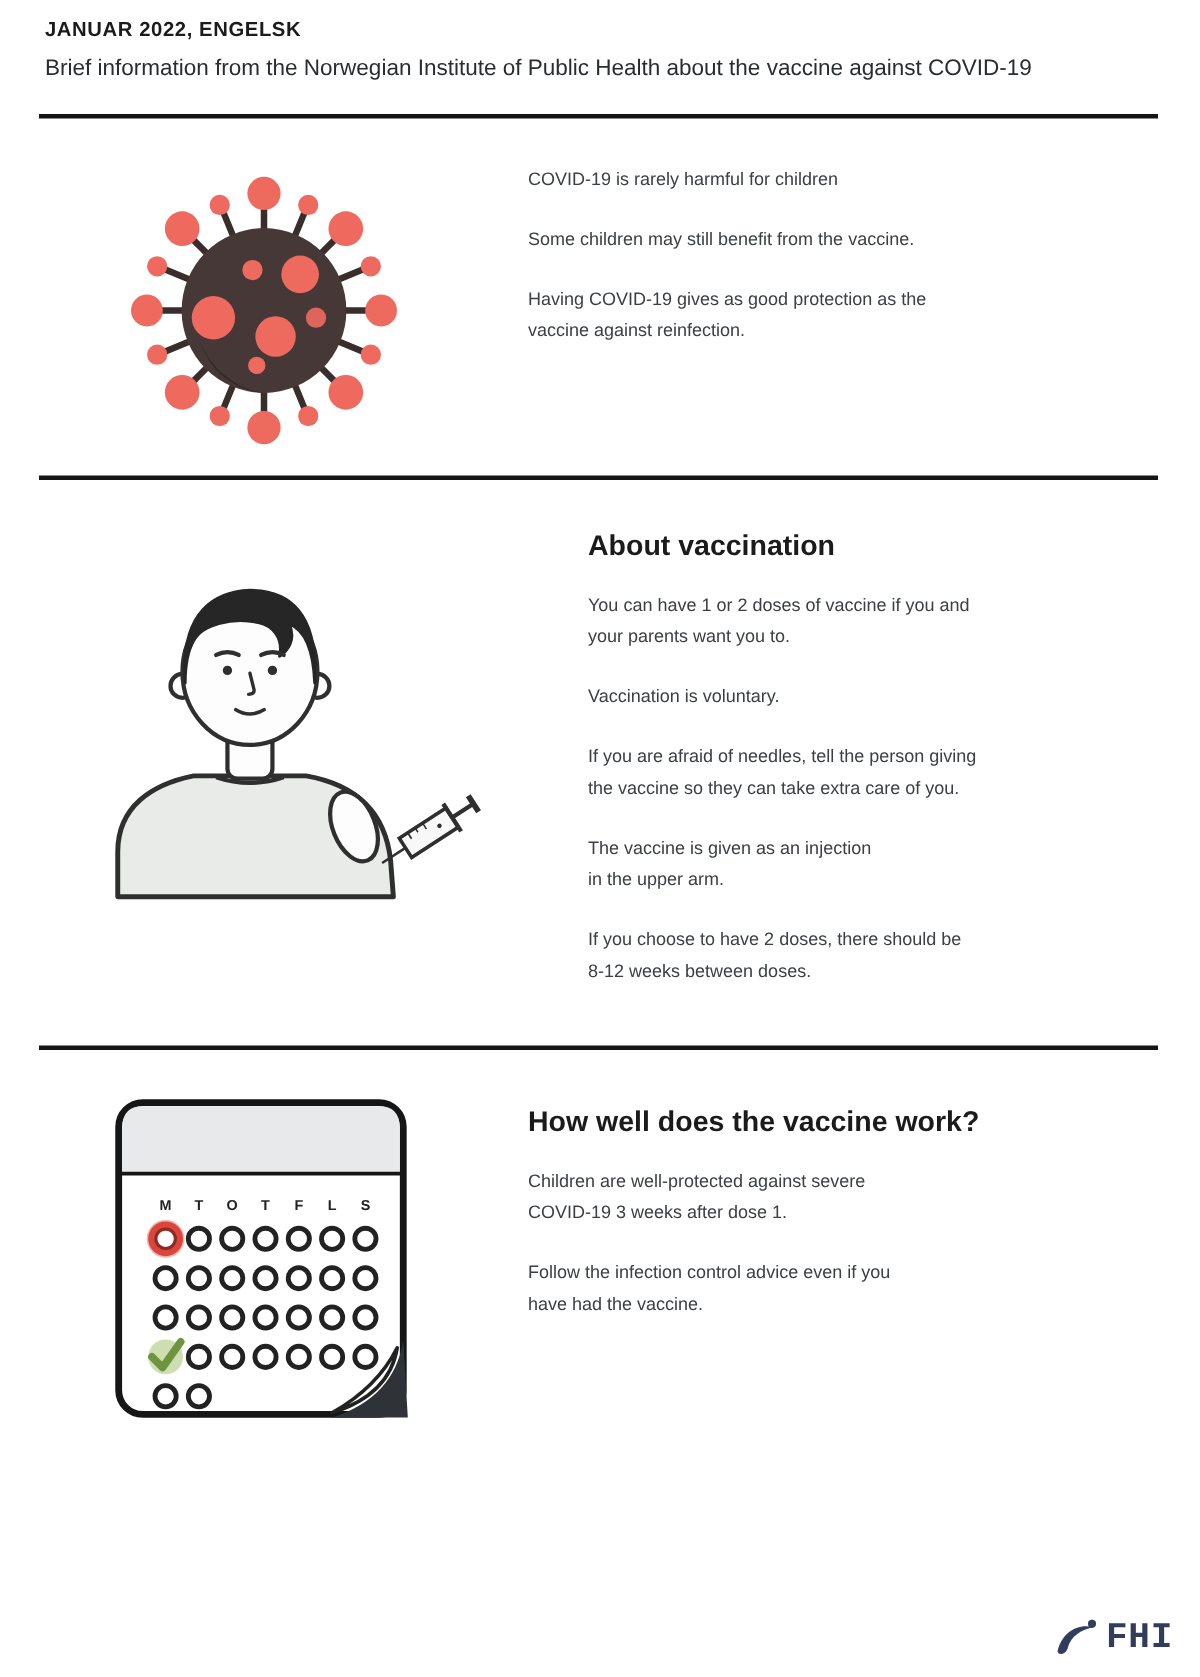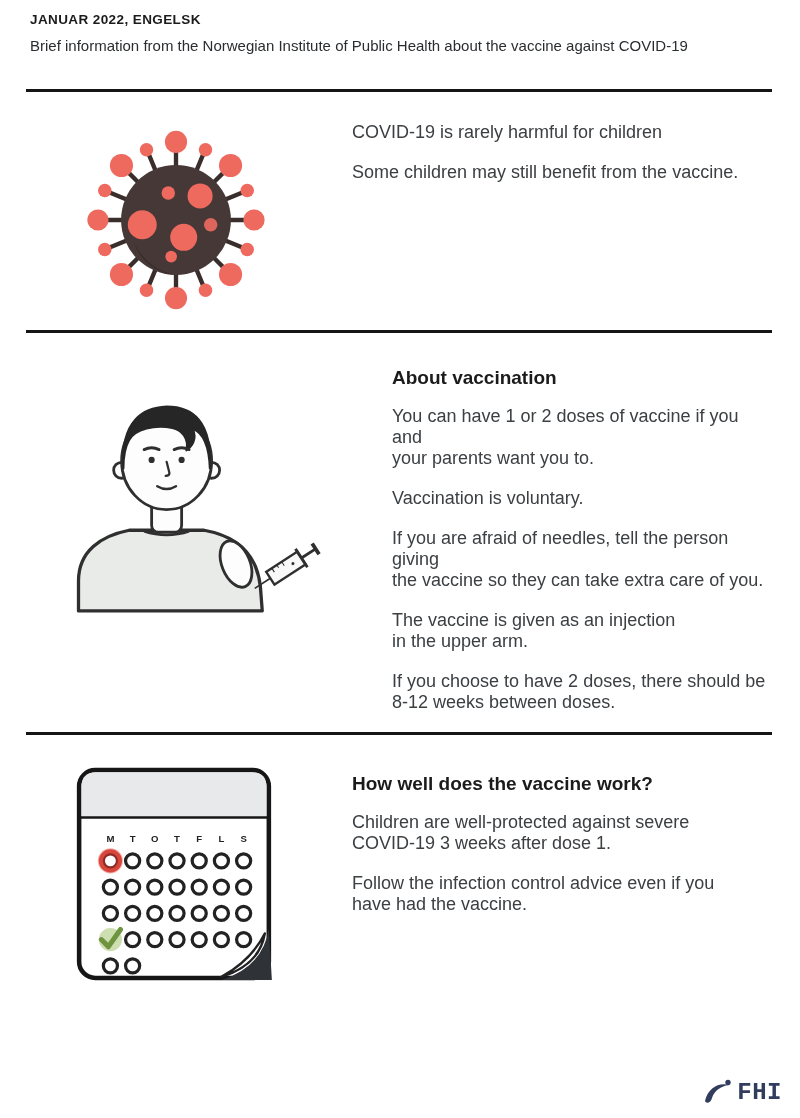--- a/index.html
+++ b/index.html
@@ -3,21 +3,21 @@
 <meta charset="utf-8">
 <style>
   * { box-sizing: border-box; }
   html, body { margin: 0; padding: 0; background: #ffffff; }
   body { font-family: "Liberation Sans", sans-serif; color: #3c4043; }
   .page {
     width: 800px; min-height: 1118px; margin: 0 auto; background: #ffffff;
     display: flex; flex-direction: column;
   }
   
-  .header { padding: 12px 28px 13px 30px; }
+  .header { padding: 12px 28px 0 30px; }
   .kicker {
     font-size: 13.5px; font-weight: 700; color: #1b1b1b;
     letter-spacing: 0.4px; margin: 0 0 10px 0;
   }
   .title {
     font-size: 42px; line-height: 1.17; font-weight: 700; color: #141414;
     margin: 0 0 16px 0; max-width: 590px; letter-spacing: -0.3px;
   }
   .subtitle {
     font-size: 15px; color: #2a2d30; margin: 0 0 22px 0; white-space: nowrap;
@@ -27,21 +27,21 @@
     margin: 0 28px 0 26px; height: 0;
   }
   
   .row { display: flex; align-items: flex-start; }
   .illo-col { width: 352px; flex-shrink: 0; display: flex; justify-content: center; }
   .text-col { flex: 1; padding-right: 28px; }
   .section-heading {
     font-size: 19px; font-weight: 700; color: #1b1b1b; margin: 0 0 17px 0;
   }
   .para {
-    font-size: 18px; line-height: 21px; margin: 0 0 19px 0;
+    font-size: 12px; line-height: 21px; margin: 0 0 19px 0;
     white-space: pre-line; color: #3c4043;
   }
   .sec-covid    { min-height: 238px; padding-top: 30px; }
   .sec-vacc     { min-height: 377px; padding-top: 34px; gap: 40px; }
   .sec-work     { padding-top: 38px; padding-bottom: 10px; }
   .sec-covid .illo-col  { margin-top: -2px; }
   .sec-vacc  .illo-col  { margin-top: 28px; }
   .sec-work  .illo-col  { margin-top: -8px; }
   
   .footer {
@@ -120,20 +120,22 @@
           <circle cx="102" cy="75" r="7"></circle>
           <circle cx="135" cy="78" r="13"></circle>
           <circle cx="146" cy="108" r="7" opacity="0.9"></circle>
           <circle cx="105" cy="141" r="6"></circle>
         </g>
       </svg>
     </div>
     <div class="text-col">
       <p class="para">COVID-19 is rarely harmful for children</p>
       <p class="para">Some children may still benefit from the vaccine.</p>
+      <p class="para">Having COVID-19 gives as good protection as the
+vaccine against reinfection.</p>
     </div>
   </section>
 
   <hr class="divider">
 
   <section class="row sec-vacc">
     <div class="illo-col">
       <svg width="300" height="218" viewBox="0 0 320 232">
 
         <path d="M56,230 L56,198 C56,166 80,150 110,144 L190,144 C224,150 246,168 250,204 L252,230 Z" stroke="#2f2f2f" stroke-width="3.5" stroke-linejoin="round" fill="#e9ebe9"></path>

